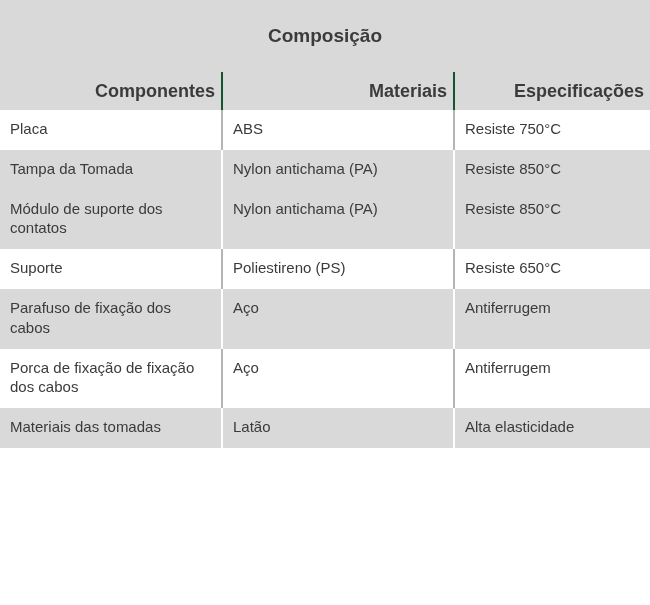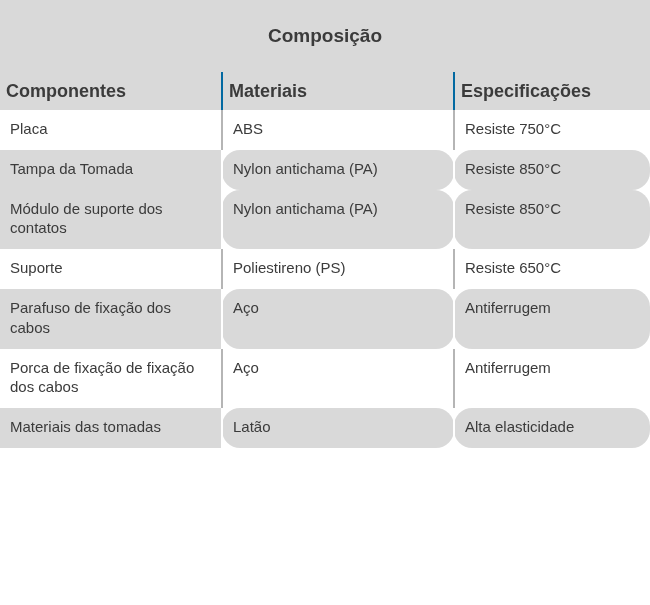--- a/index.html
+++ b/index.html
@@ -31,40 +31,39 @@
     height: 40px;
     padding: 16px;
     vertical-align: middle;
     border: none;
   }
   .header-cell {
     background: #d9d9d9;
     color: #3b3b3b;
     font-size: 18px;
     font-weight: bold;
-    text-align: left;
+    text-align: right;
     height: 38px;
     padding: 0 6px;
     vertical-align: middle;
     border: none;
   }
   .header-cell.sep-left {
-    border-left: 2px solid #0369a1;
+    border-left: 2px solid #14532d;
   }
   .body-cell {
     font-size: 15px;
     color: #3b3b3b;
     padding: 9px 12px 11px 10px;
     vertical-align: top;
     line-height: 1.32;
     border: none;
   }
   .body-cell.sep-left {
     border-left: 2px solid #ffffff;
-    border-radius: 18px;
   }
   tr.row-light .body-cell {
     background: #ffffff;
   }
   tr.row-dark .body-cell {
     background: #d9d9d9;
   }
   tr.row-light .body-cell.sep-left {
     border-left: 2px solid #b5b5b5;
   }

